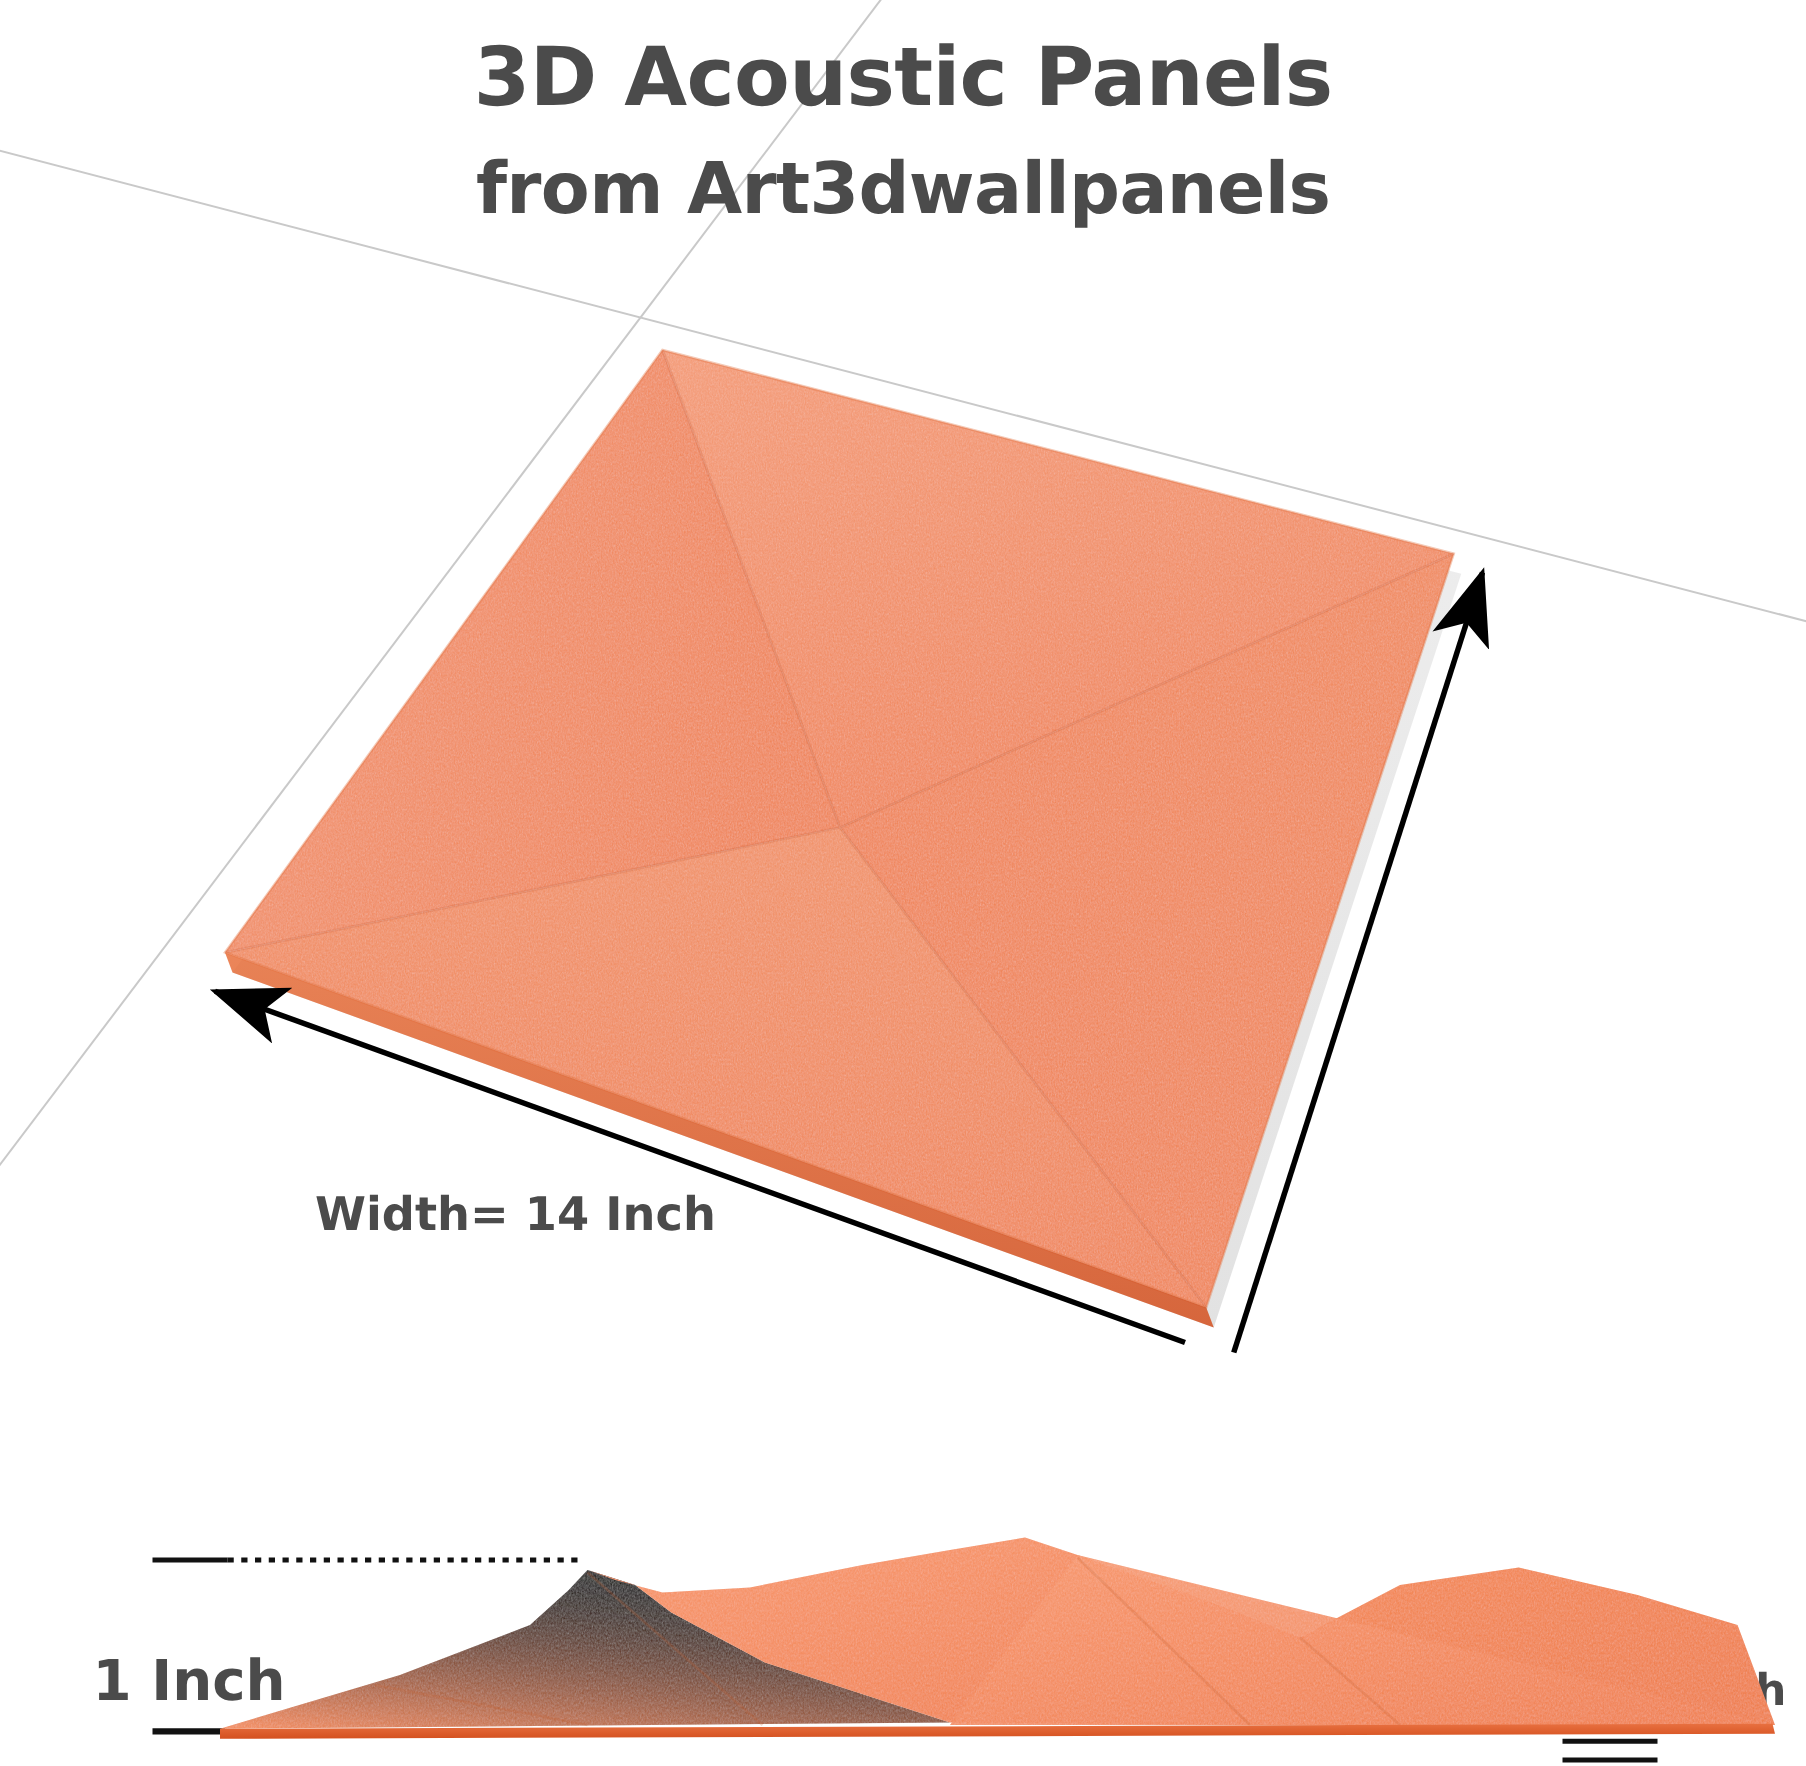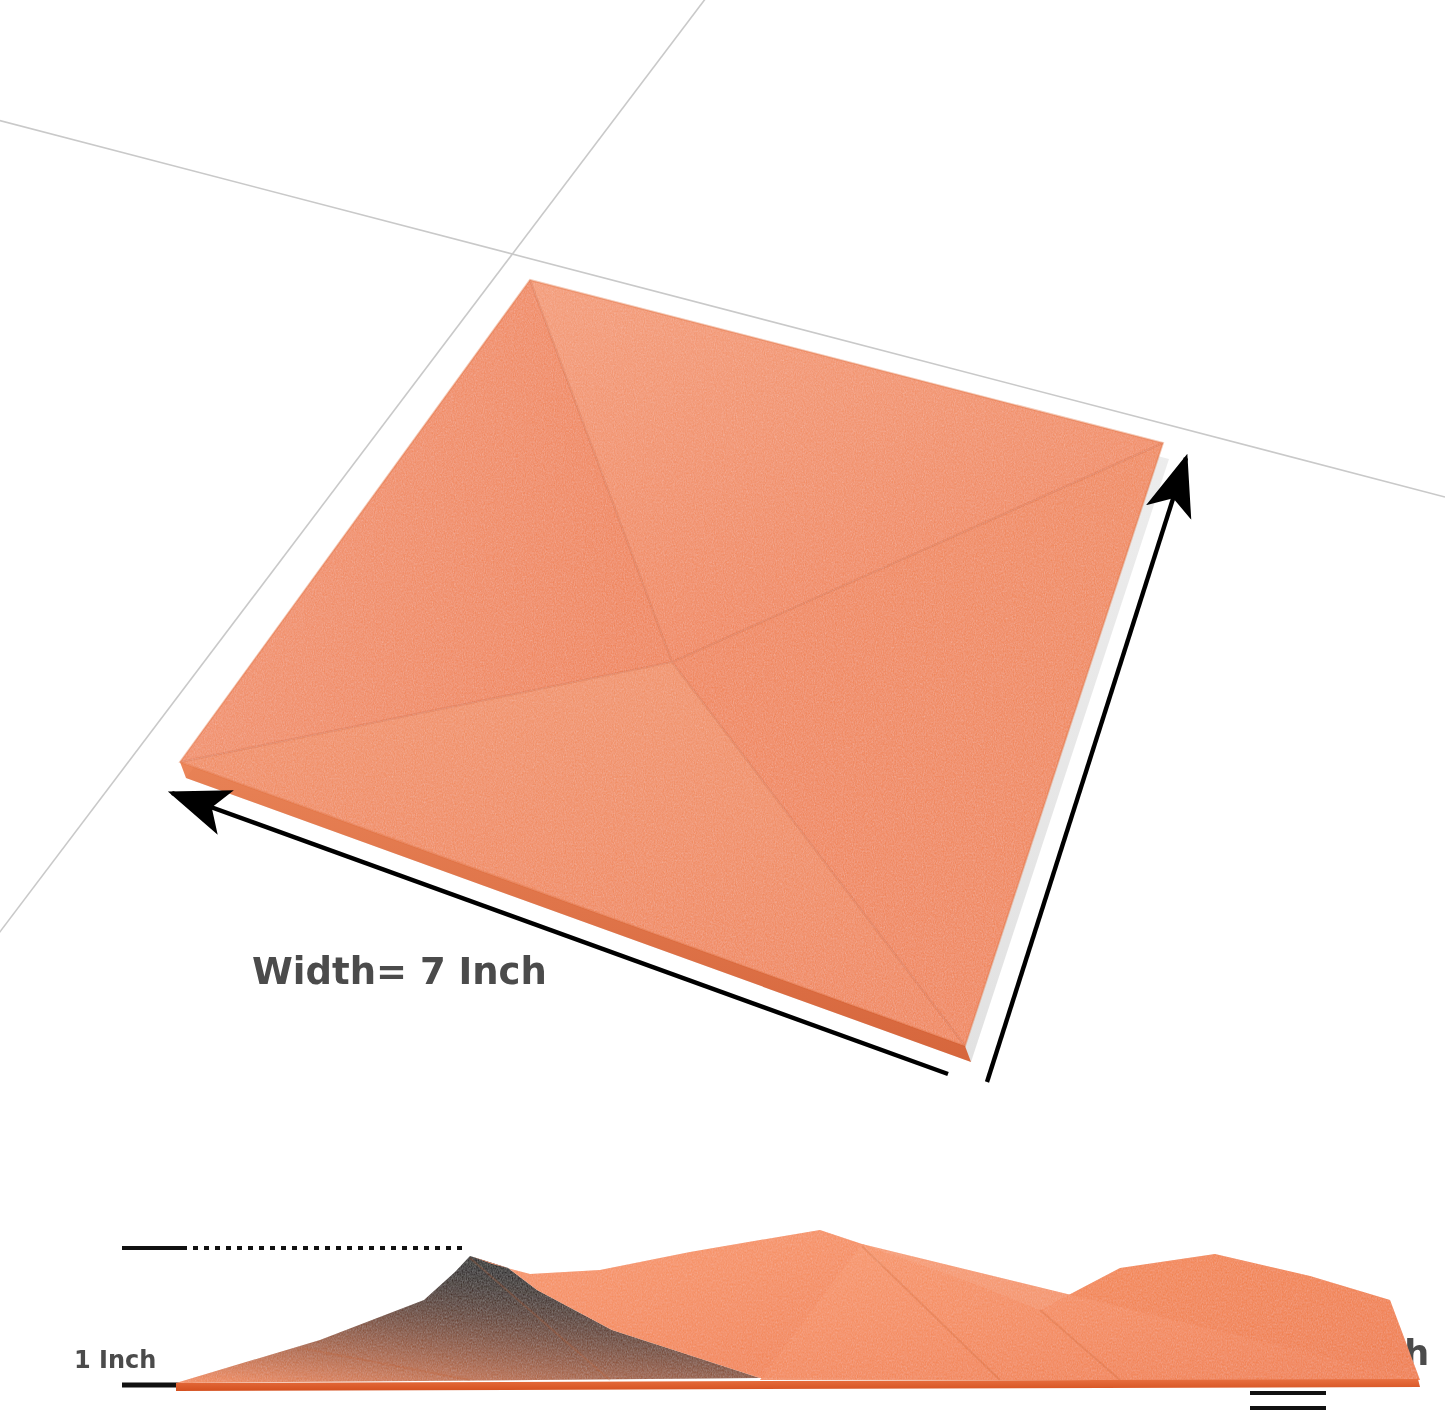--- a/index.html
+++ b/index.html
@@ -65,21 +65,21 @@
   .dim-label {
     position: absolute;
     font-size: 37px;
     font-weight: 700;
     color: #4b4b4b;
     white-space: nowrap;
     font-family: "DejaVu Sans", "Liberation Sans", sans-serif;
   }
   .dim-length { left: 1078px; top: 832px; }
   .dim-width  { left: 252px;  top: 950px; }
-  .dim-thick-left  { left: 74px;   top: 1318px; font-size: 24px; margin-top: 28px; }
+  .dim-thick-left  { left: 74px;   top: 1318px; font-size: 45px; }
   .dim-thick-right { left: 1247px; top: 1333px; font-size: 35px; }
 
   
   .profile-stage {
     position: absolute;
     left: 0;
     top: 1180px;
     width: 1445px;
     height: 233px;
   }
@@ -87,20 +87,24 @@
 </head>
 <body>
 
 <div id="page">
 
   <svg class="bg-guides" viewBox="0 0 1445 1413" preserveAspectRatio="none">
     <line x1="-10" y1="118" x2="1445" y2="497" stroke="#c9c9c9" stroke-width="1.6"></line>
     <line x1="712" y1="-10" x2="-10" y2="945" stroke="#c9c9c9" stroke-width="1.6"></line>
   </svg>
 
+  <div class="title-block">
+    <div class="title-main">3D Acoustic Panels</div>
+    <div class="title-sub">from Art3dwallpanels</div>
+  </div>
 
   <svg class="panel-stage" viewBox="0 0 1445 1120" preserveAspectRatio="none">
     <defs>
 
       <filter id="feltTex" x="-12%" y="-12%" width="124%" height="124%">
         <feTurbulence type="fractalNoise" baseFrequency="0.9 0.55" numOctaves="4" seed="7" result="n"></feTurbulence>
         <feColorMatrix in="n" type="saturate" values="0" result="ng"></feColorMatrix>
         <feComponentTransfer in="ng" result="nc">
           <feFuncA type="linear" slope="0.42" intercept="0"></feFuncA>
         </feComponentTransfer>
@@ -172,21 +176,21 @@
     <polygon points="180,762 530,280 1163,443 965,1046" fill="none" stroke="#e8enull" stroke-width="0"></polygon>
     <polygon points="180,762 530,280 1163,443 965,1046" fill="none" stroke="#e2703f" stroke-width="2" opacity="0.38"></polygon>
 
     <path d="M180,762 L965,1046 L971,1062 L186,778 Z" fill="url(#edgeGrad)" opacity="0.85"></path>
 
     <line x1="987" y1="1082" x2="1186" y2="458" stroke="#000000" stroke-width="4.4" marker-end="url(#arrowHeadUp)"></line>
 
     <line x1="948" y1="1074" x2="172" y2="793" stroke="#000000" stroke-width="4.4" marker-end="url(#arrowHeadUp)"></line>
   </svg>
 
-  <div class="dim-label dim-width">Width= 7 Inch</div>
+  <div class="dim-label dim-width">Width= 14 Inch</div>
   <div class="dim-label dim-thick-left">1 Inch</div>
   <div class="dim-label dim-thick-right">0.02 Inch</div>
 
   <svg class="profile-stage" viewBox="0 0 1445 233" preserveAspectRatio="none">
     <defs>
       <filter id="feltTexP" x="-12%" y="-12%" width="124%" height="124%">
         <feTurbulence type="fractalNoise" baseFrequency="0.8 0.5" numOctaves="4" seed="11" result="n"></feTurbulence>
         <feColorMatrix in="n" type="saturate" values="0" result="ng"></feColorMatrix>
         <feComponentTransfer in="ng" result="nc">
           <feFuncA type="linear" slope="0.30"></feFuncA>

